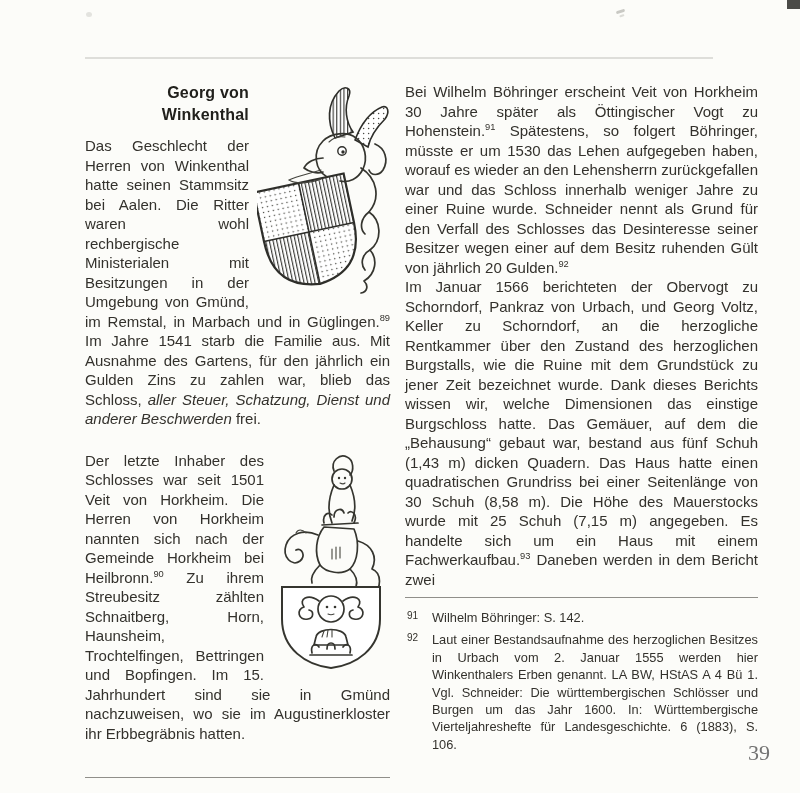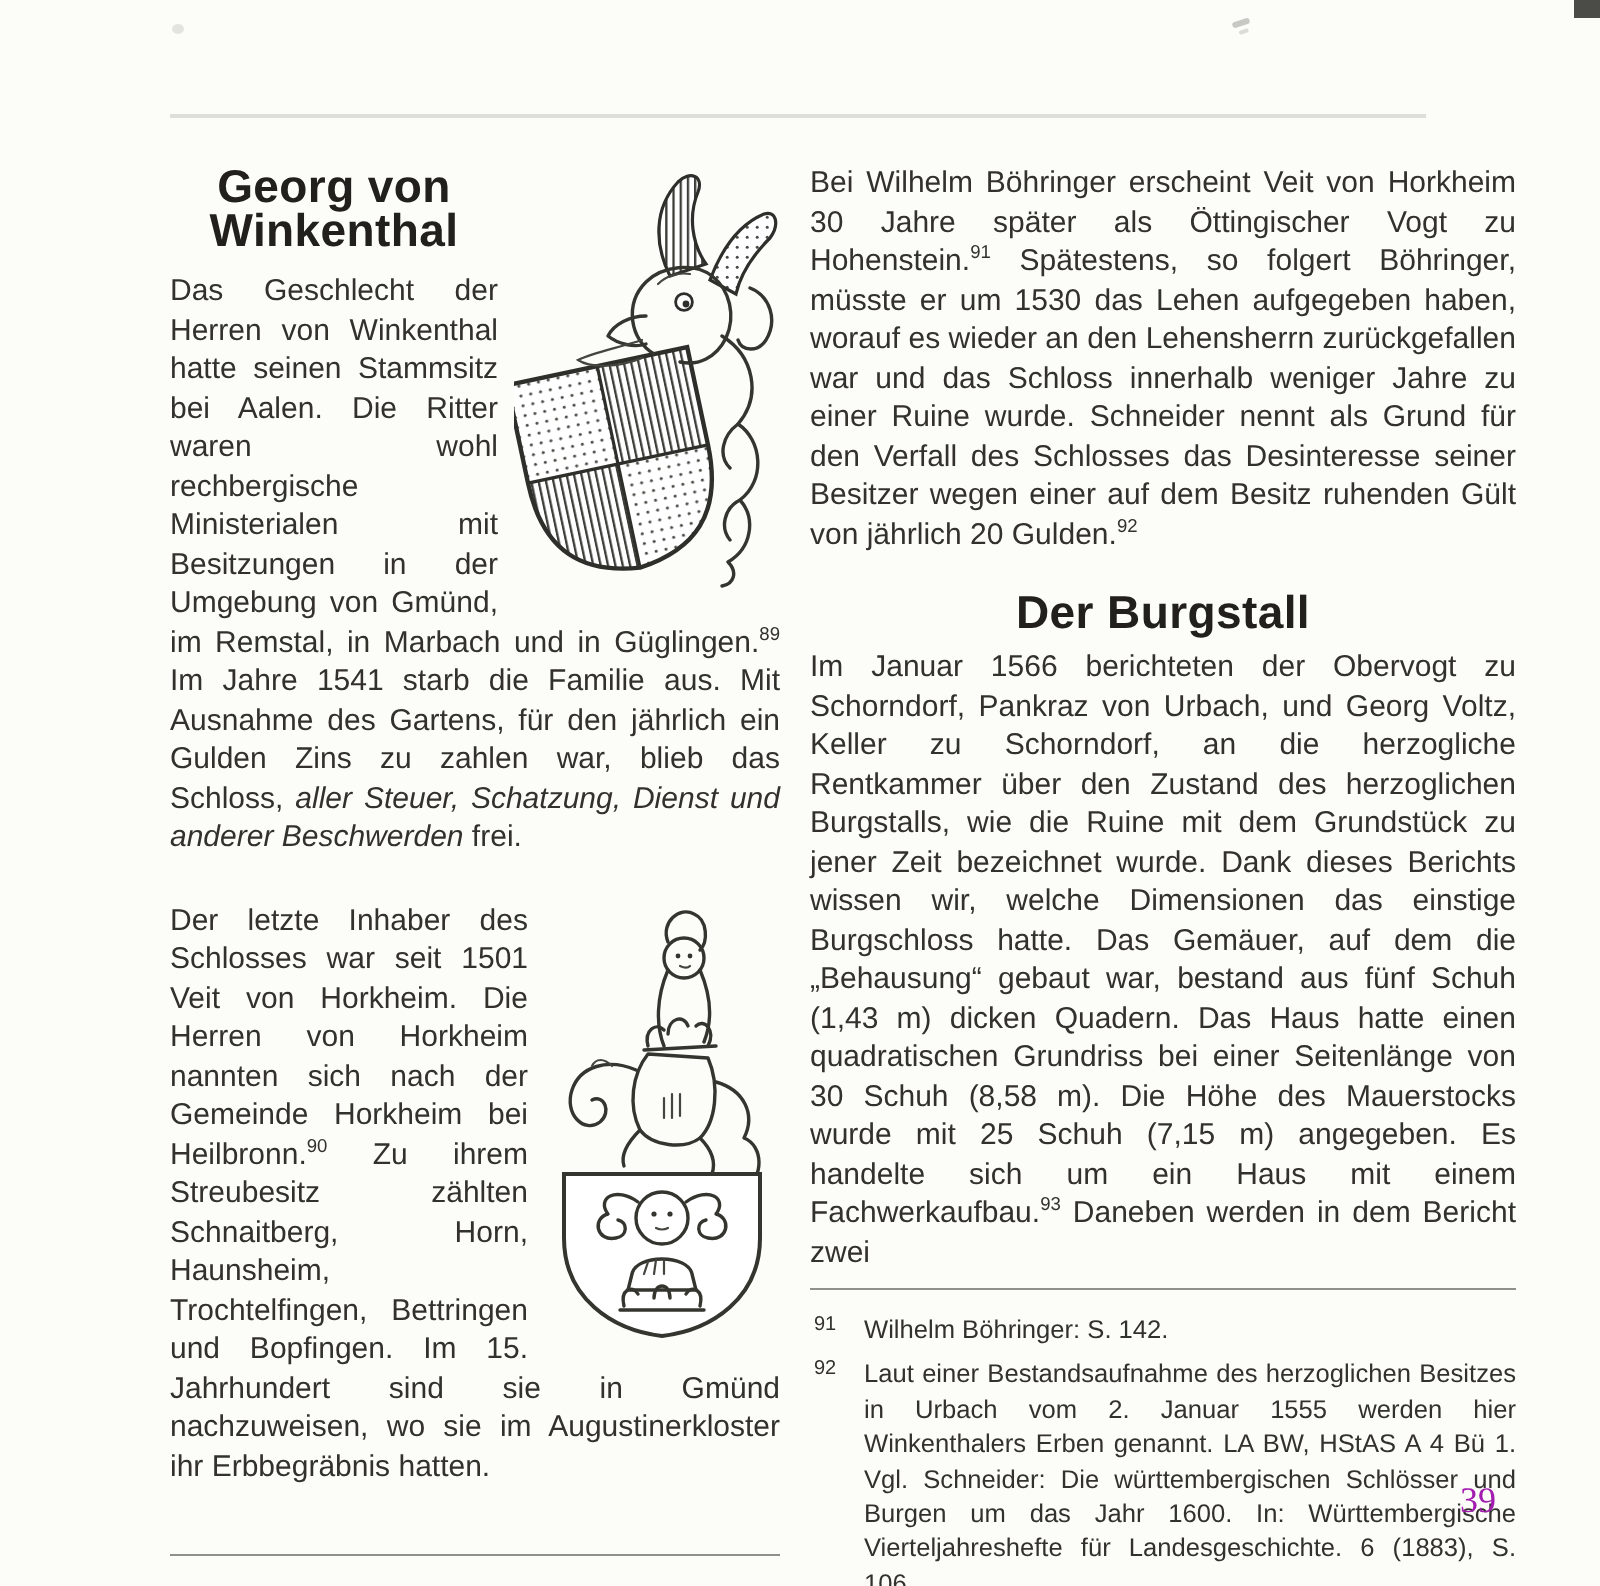--- a/index.html
+++ b/index.html
@@ -10,39 +10,39 @@
     color:#33312c;
     overflow:hidden;
     position:relative;
     -webkit-font-smoothing:antialiased;
   }
   .page{position:absolute;inset:0;}
   .col{position:absolute;top:82px;text-align:justify;font-size:15px;line-height:19.5px;}
   .col-left{left:85px;width:305px;}
   .col-right{left:405px;width:353px;}
   h2{
-    font-size:23px;line-height:22px;margin:0 0 10px 0;
-    font-weight:bold;color:#21201c;text-align:center;letter-spacing:.2px;
+    font-size:16px;line-height:22px;margin:0 0 10px 0;
+    font-weight:bold;color:#21201c;text-align:right;letter-spacing:.2px;
   }
   .section{overflow:visible;}
   .sec2{margin-top:22px;}
   .illu{float:right;margin:0 0 6px 8px;}
   p.body{margin:0;}
   sup{font-size:.62em;line-height:0;vertical-align:super;}
   i{font-style:italic;}
   .fn-rule{border:none;border-top:1.6px solid #908f8a;margin:0 0 11px 0;}
   .fn-rule-left{margin-top:34px;}
   .fn-rule-right{margin-top:8px;}
   .footnotes{font-size:12.8px;line-height:17.4px;text-align:justify;}
   .fn{position:relative;padding-left:27px;margin-bottom:5px;}
   .fn-num{position:absolute;left:2px;top:-2px;font-size:10px;}
   .page-number{
     position:absolute;left:730px;top:740px;width:40px;
     font-family:"Liberation Serif","DejaVu Serif",serif;
-    font-size:18px;color:#a21caf;text-align:left;
+    font-size:22px;color:#737373;text-align:right;
   }
   
   .corner-block{position:absolute;right:0;top:0;width:13px;height:9px;background:#4b4b48;}
   .crease-line{position:absolute;left:85px;top:57px;width:628px;height:2px;background:#dededa;}
   .speck-a{position:absolute;left:86px;top:12px;width:6px;height:5px;background:#e3e3df;border-radius:50%;}
   .speck-b{position:absolute;left:616px;top:10px;width:9px;height:3px;background:#c9c9c4;border-radius:2px;transform:rotate(-18deg);}
   .speck-b::after{content:"";position:absolute;left:2px;top:5px;width:5px;height:2px;background:#dcdcd7;border-radius:2px;}
   svg .ln{fill:none;stroke:#35352f;stroke-width:1.7;stroke-linecap:round;stroke-linejoin:round;}
   svg .thin{fill:none;stroke:#45453f;stroke-width:1.1;stroke-linecap:round;}
 </style>
@@ -146,21 +146,20 @@
       <p class="body"><span>Der letzte Inhaber des Schlosses war seit 1501 Veit von Horkheim. Die Herren von Horkheim nannten sich nach der Gemeinde Horkheim bei Heilbronn.</span><sup>90</sup><span> Zu ihrem Streubesitz zählten Schnaitberg, Horn, Haunsheim, Trochtelfingen, Bettringen und Bopfingen. Im 15. Jahrhundert sind sie in Gmünd nachzuweisen, wo sie im Augustinerkloster ihr Erbbegräbnis hatten.</span></p>
     </div>
 
     <hr class="fn-rule fn-rule-left">
 
   </div>
 
   <div class="col col-right">
     <p class="body"><span>Bei Wilhelm Böhringer erscheint Veit von Horkheim 30 Jahre später als Öttingischer Vogt zu Hohenstein.</span><sup>91</sup><span> Spätestens, so folgert Böhringer, müsste er um 1530 das Lehen aufgegeben haben, worauf es wieder an den Lehensherrn zurückgefallen war und das Schloss innerhalb weniger Jahre zu einer Ruine wurde. Schneider nennt als Grund für den Verfall des Schlosses das Desinteresse seiner Besitzer wegen einer auf dem Besitz ruhenden Gült von jährlich 20 Gulden.</span><sup>92</sup></p>
 
-    <h2 style="margin-top:18px;margin-bottom:7px;">Der Burgstall</h2>
 
     <p class="body"><span>Im Januar 1566 berichteten der Obervogt zu Schorndorf, Pankraz von Urbach, und Georg Voltz, Keller zu Schorndorf, an die herzogliche Rentkammer über den Zustand des herzoglichen Burgstalls, wie die Ruine mit dem Grundstück zu jener Zeit bezeichnet wurde. Dank dieses Berichts wissen wir, welche Dimensionen das einstige Burgschloss hatte. Das Gemäuer, auf dem die „Behausung“ gebaut war, bestand aus fünf Schuh (1,43 m) dicken Quadern. Das Haus hatte einen quadratischen Grundriss bei einer Seitenlänge von 30 Schuh (8,58 m). Die Höhe des Mauerstocks wurde mit 25 Schuh (7,15 m) angegeben. Es handelte sich um ein Haus mit einem Fachwerkaufbau.</span><sup>93</sup><span> Daneben werden in dem Bericht zwei</span></p>
 
     <hr class="fn-rule fn-rule-right">
     <div class="footnotes">
       <div class="fn">
         <span class="fn-num">91</span>
         <span>Wilhelm Böhringer: S. 142.</span>
       </div>
       <div class="fn">

